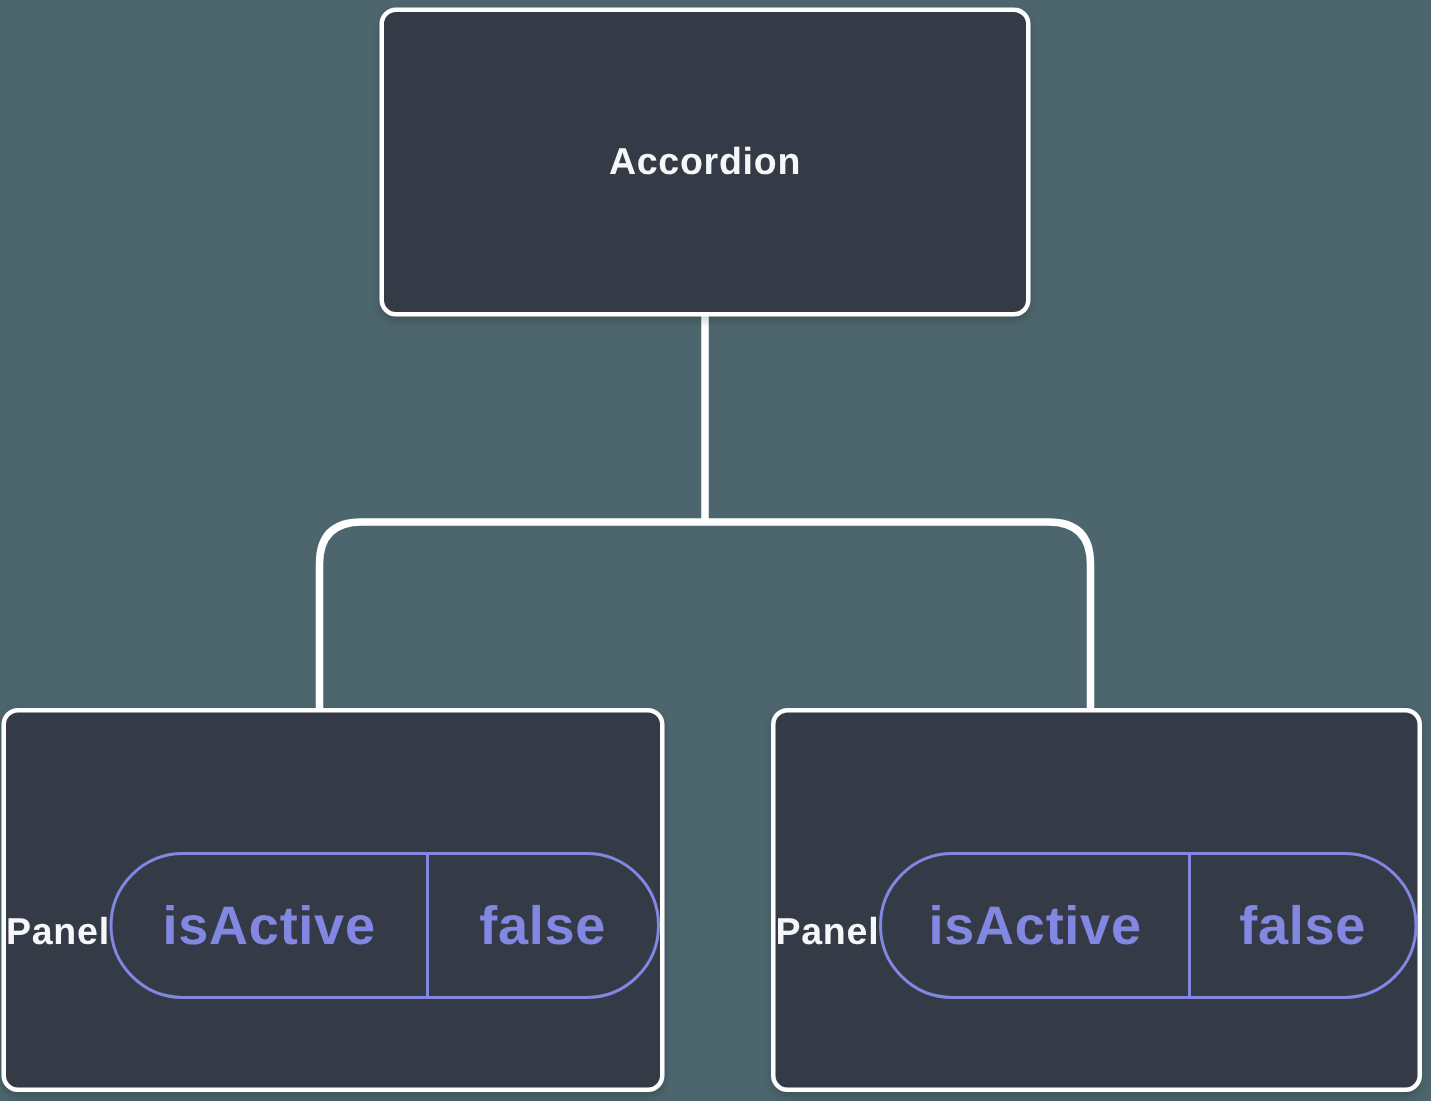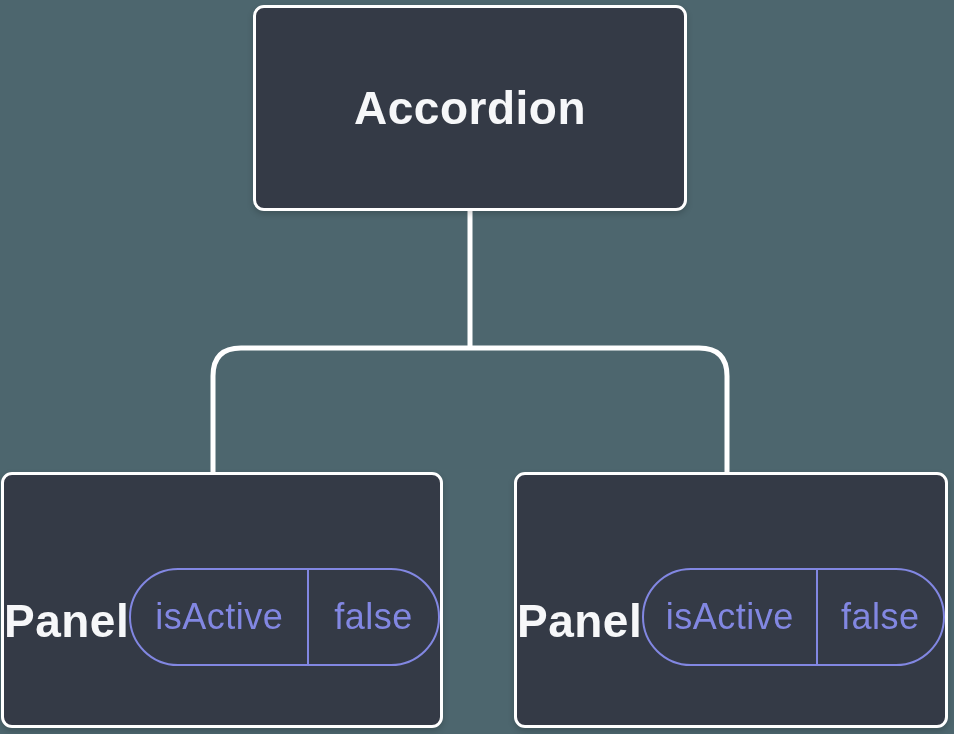--- a/index.html
+++ b/index.html
@@ -33,21 +33,21 @@
   }
   .node {
     position: absolute;
     background: var(--node-fill, #343a46);
     border: 3px solid var(--node-border, #ffffff);
     border-radius: 11px;
     box-shadow: 0 3px 6px rgba(0,0,0,0.18);
   }
   .node-title {
     color: var(--title-text, #f6f7f9);
-    font-size: 46px;
+    font-size: 25px;
     font-weight: 600;
     letter-spacing: 0.5px;
     line-height: 43px;
     text-align: center;
   }
   .accordion {
     left: 253px; top: 5px;
     width: 434px; height: 206px;
     display: flex;
     align-items: center;
@@ -70,21 +70,21 @@
     display: flex;
     align-items: stretch;
     overflow: hidden;
   }
   .state-cell {
     display: flex;
     align-items: center;
     justify-content: center;
     color: var(--state-accent, #8287e2);
     font-size: 36px;
-    font-weight: 400;
+    font-weight: 700;
     letter-spacing: 0.5px;
   }
   .state-name {
     flex: 0 0 58%;
     border-right: 2.5px solid var(--state-accent, #8287e2);
   }
   .state-value { flex: 1 1 auto; }
 </style>
 </head>
 <body>

